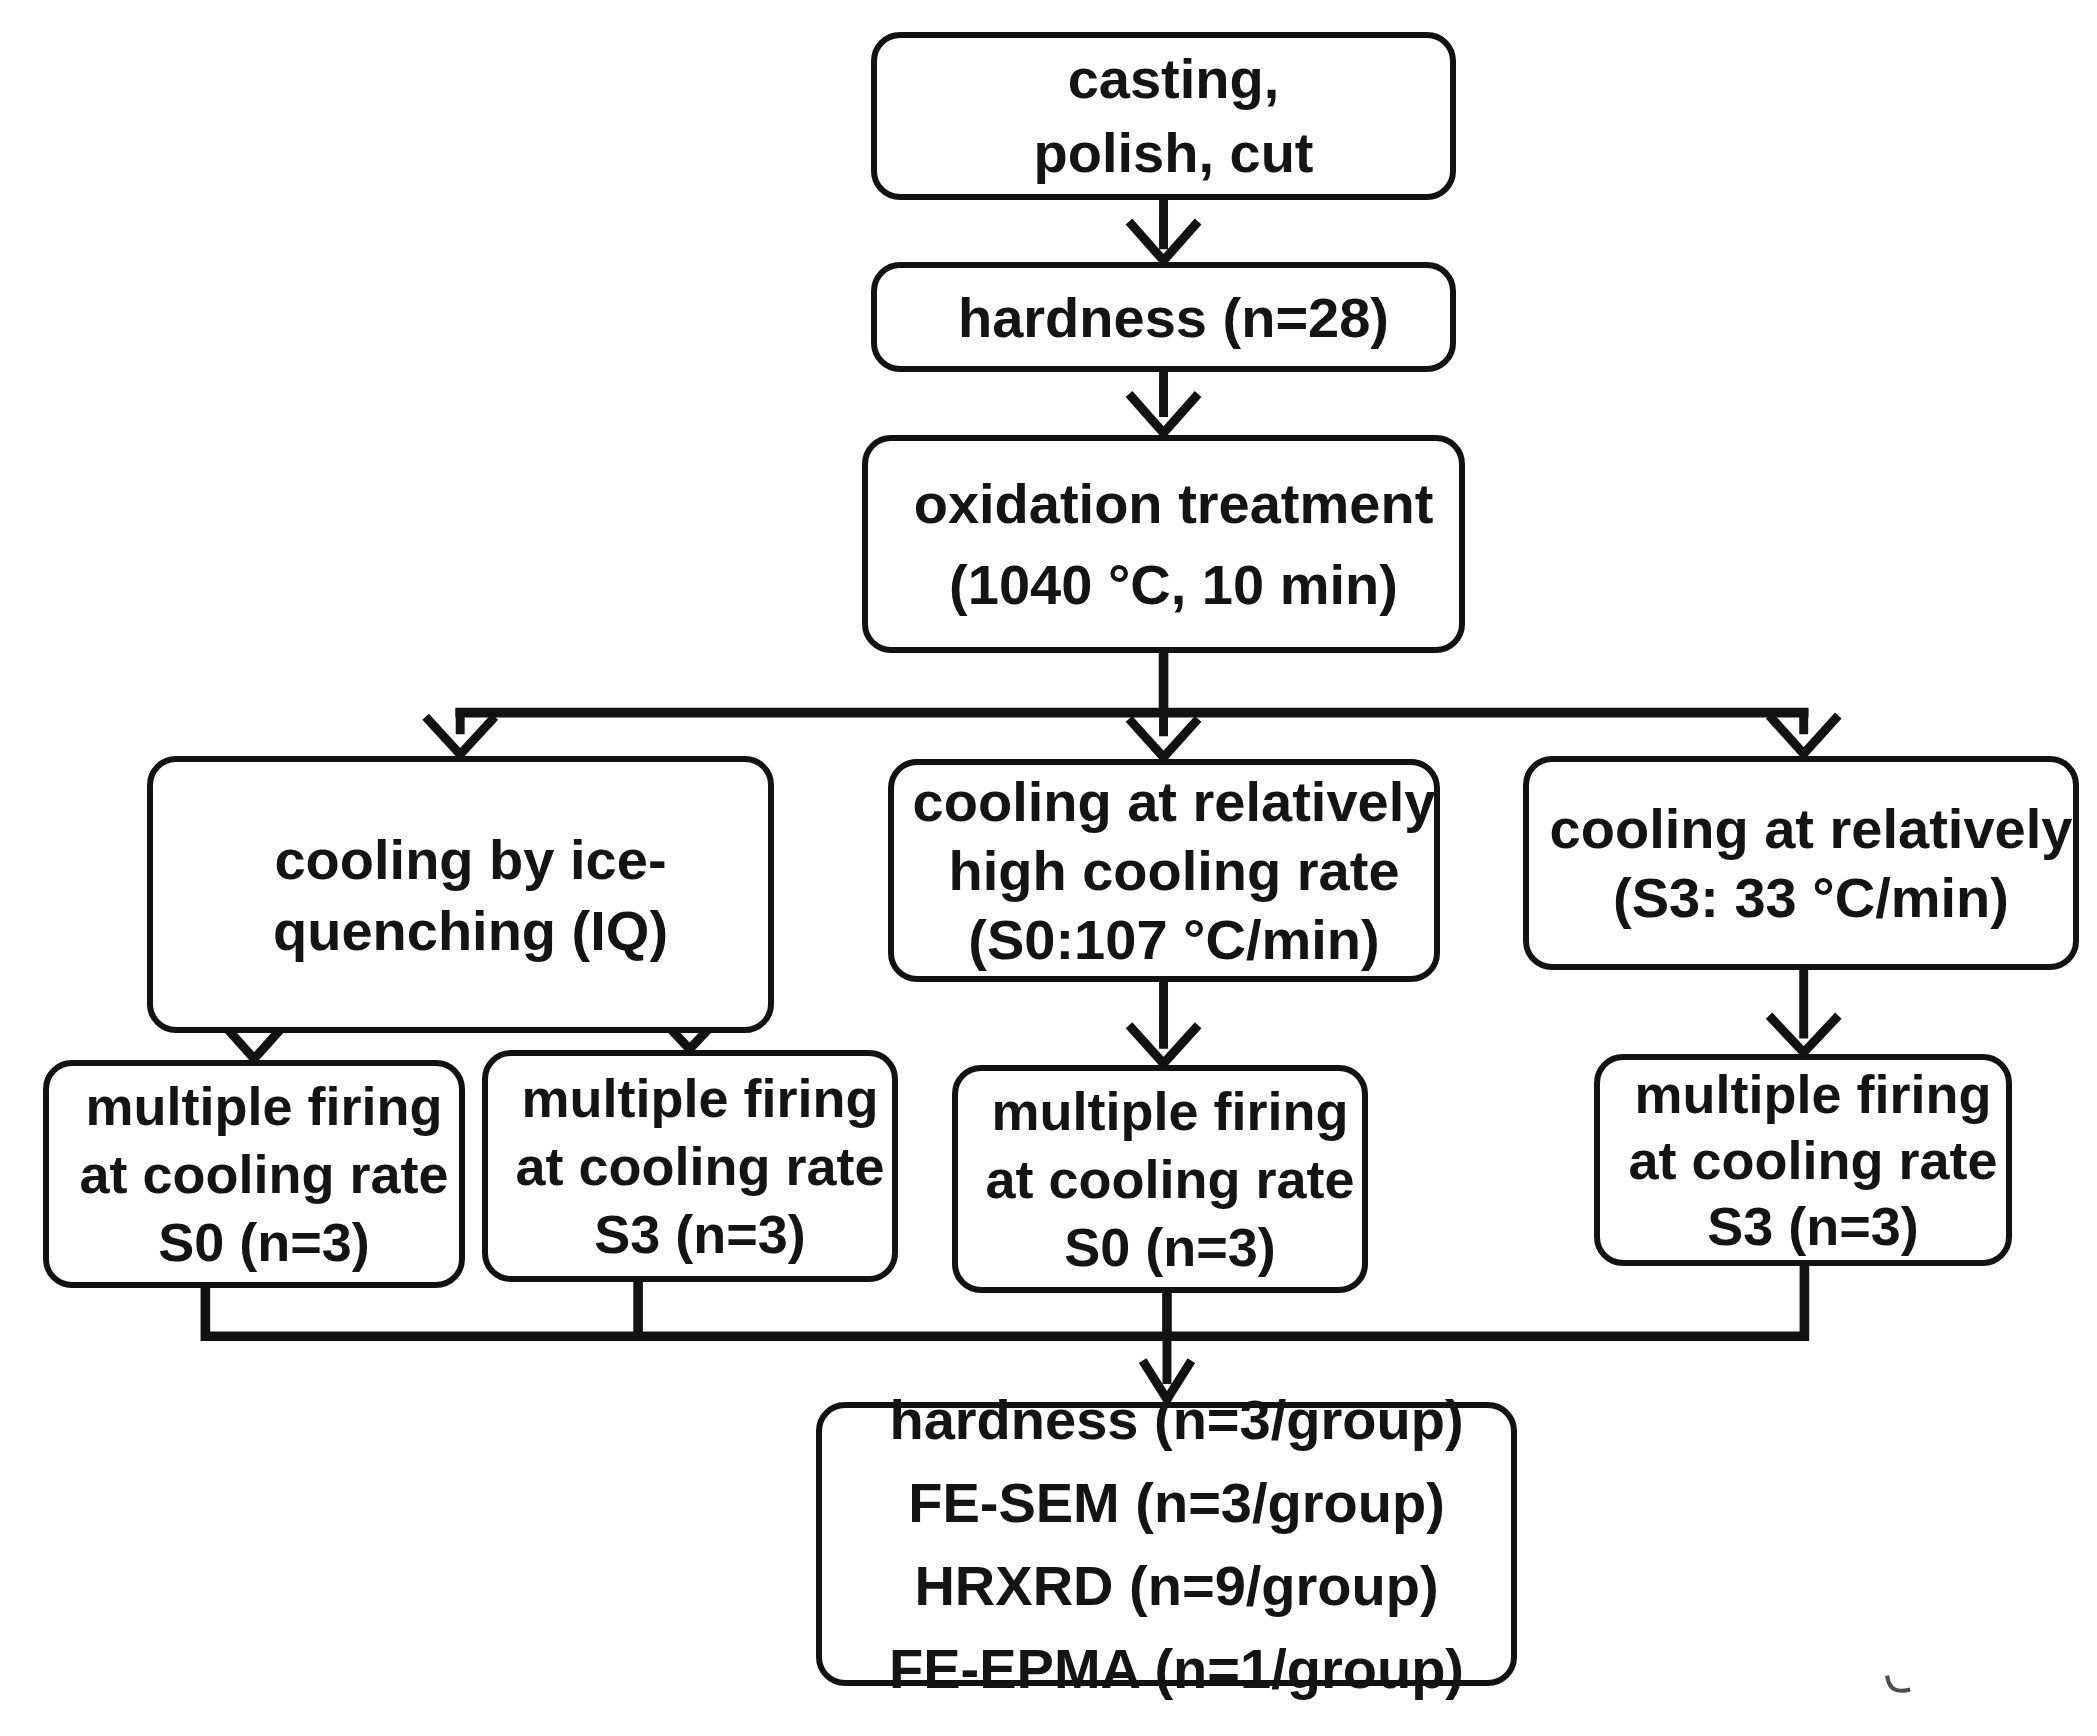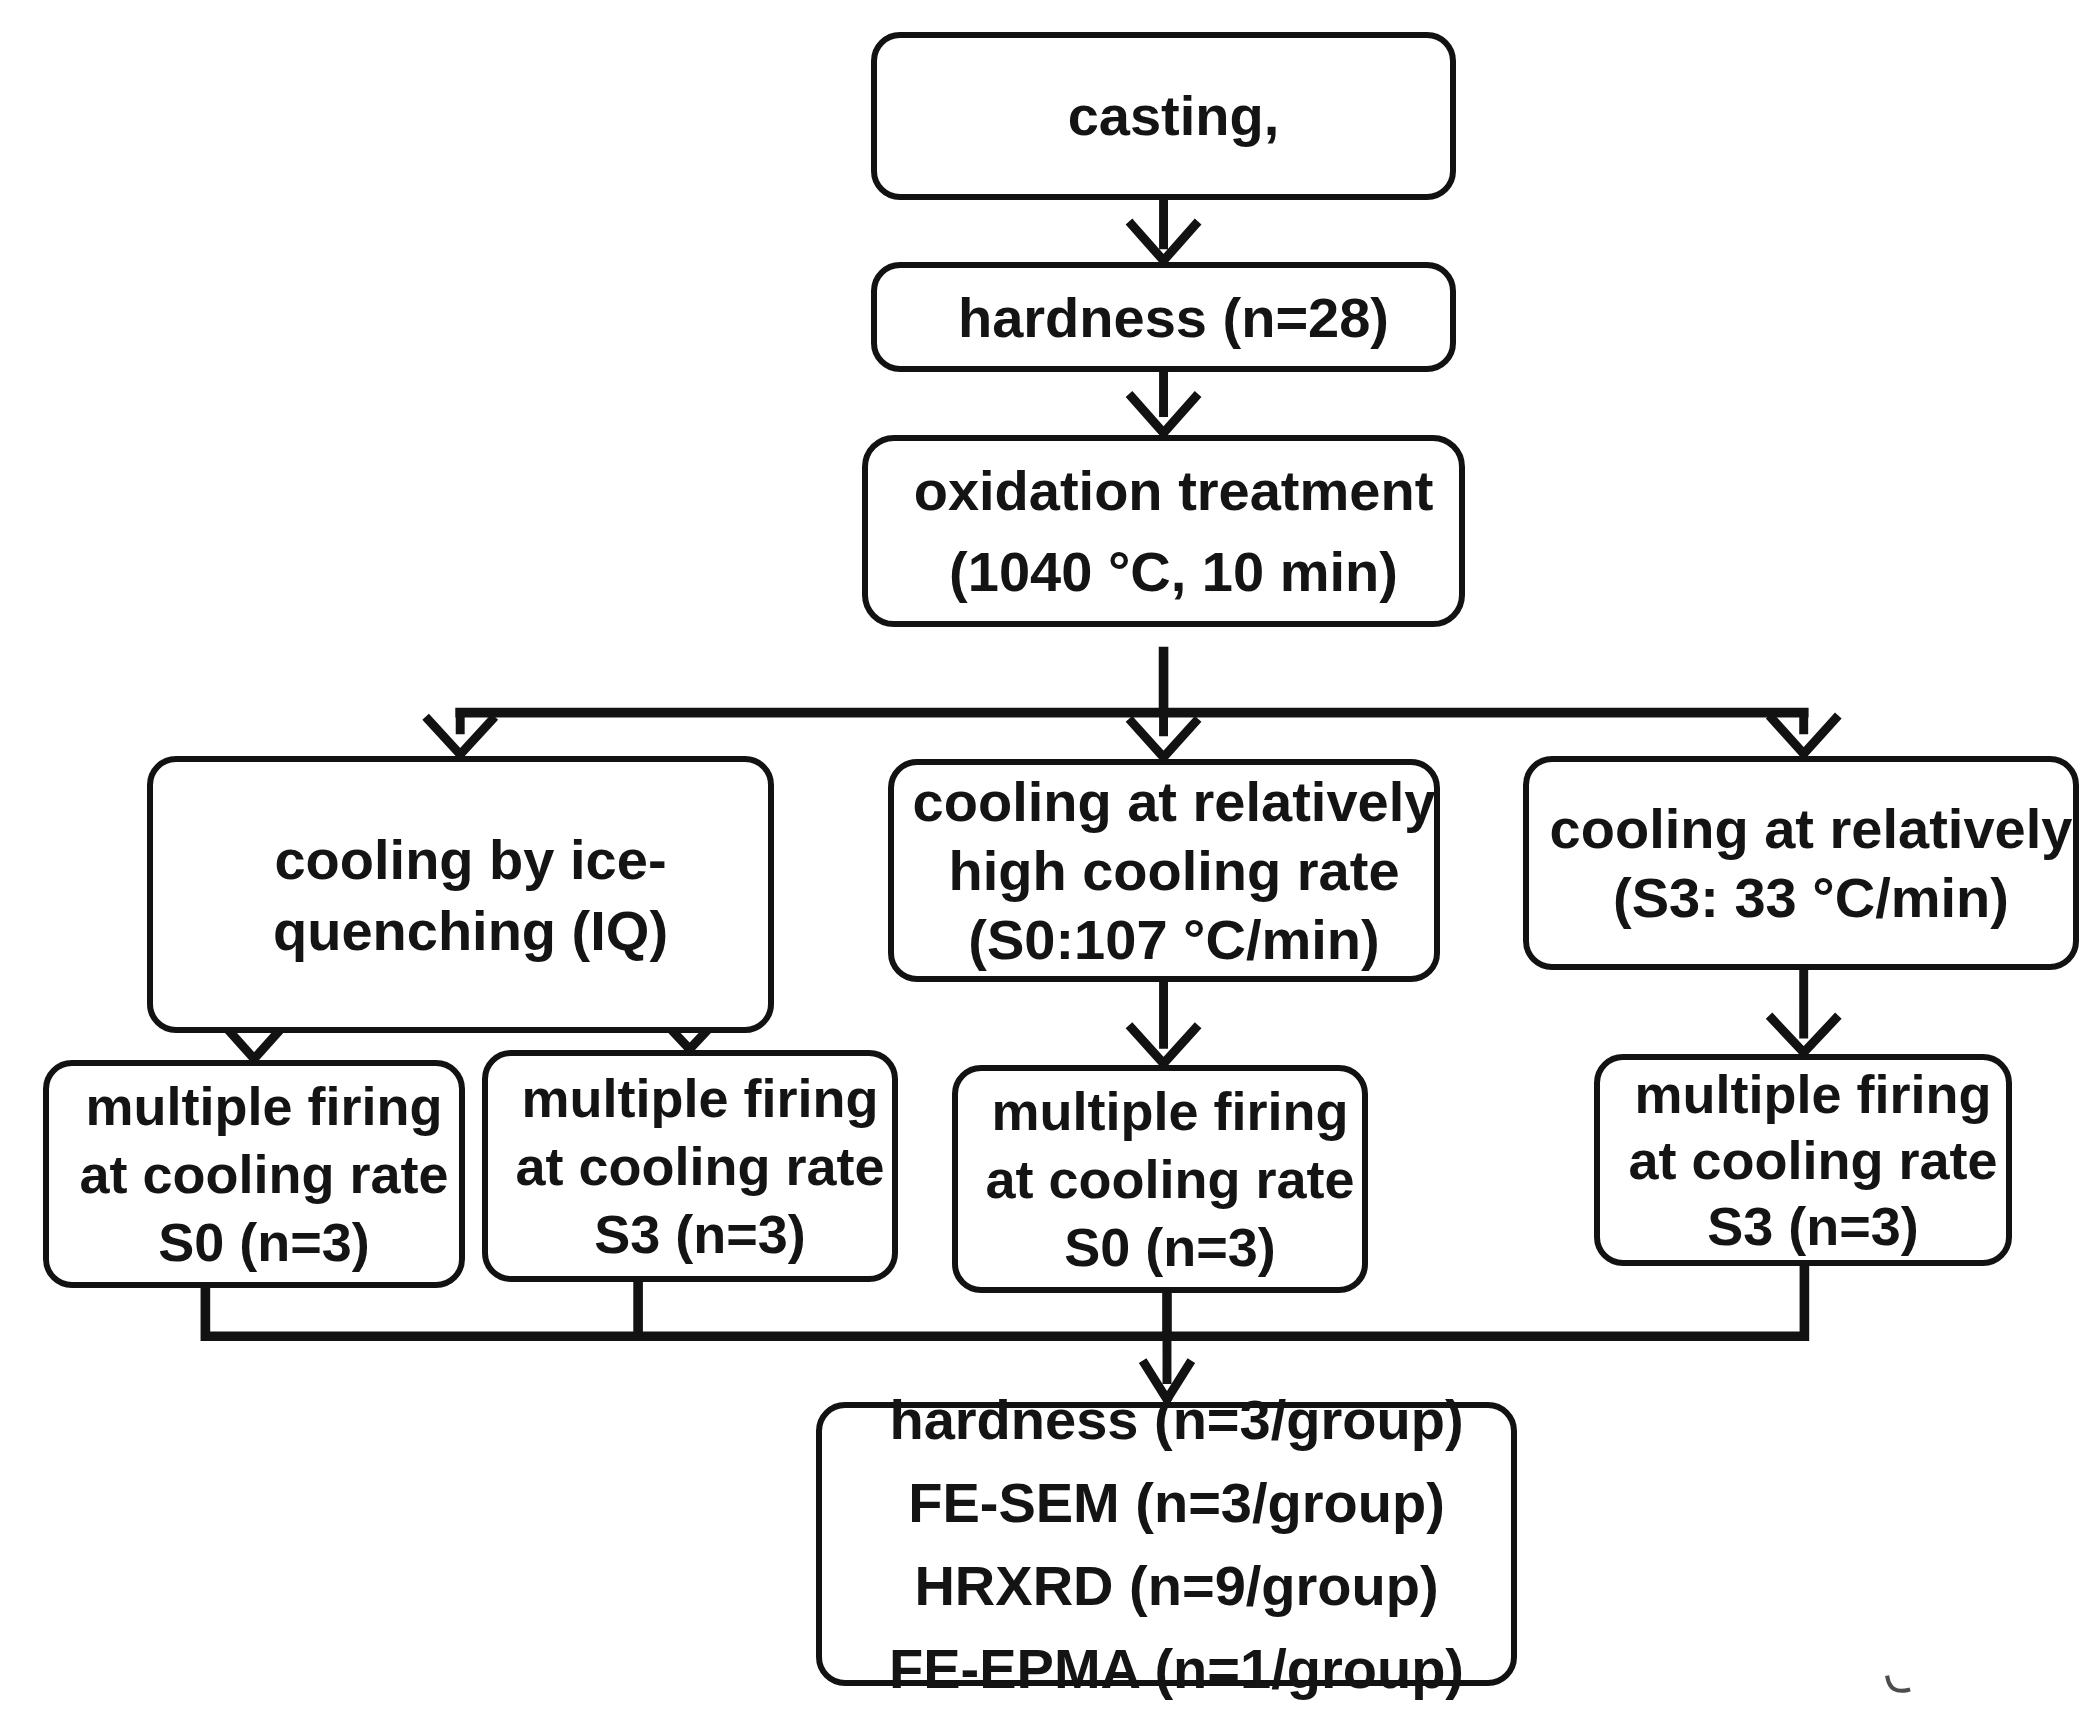--- a/index.html
+++ b/index.html
@@ -57,27 +57,28 @@
 
     <path stroke-width="14" d="M299,1873 L299,1945 M929,1864 L929,1945 M1699,1880 L1699,1945 M2627,1840 L2627,1945 M299,1945 L2627,1945" stroke="#121212"></path>
     <path stroke-width="13" d="M1699,1945 L1699,2008 M1667,1986 L1699,2037 L1731,1986" stroke="#121212"></path>
 
     <path class="speck" stroke-width="5" d="M2058,204 L2078,199 M2055,216 L2071,213" stroke="#121212"></path>
     <path class="speck" stroke-width="6" d="M2748,2442 q4,24 30,18" stroke="#121212"></path>
   </svg>
 
   <div class="node" style="left:871px; top:32px; width:585px; height:168px; line-height:74px;">
     <span class="ln">casting,</span>
+    <span class="ln">polish, cut</span>
   </div>
 
   <div class="node" style="left:871px; top:262px; width:585px; height:110px;">
     <span class="ln">hardness (n=28)</span>
   </div>
 
-  <div class="node" style="left:862px; top:435px; width:603px; height:192px; line-height:81px;border-radius:32px;">
+  <div class="node" style="left:862px; top:435px; width:603px; height:218px; line-height:81px;">
     <span class="ln">oxidation treatment</span>
     <span class="ln">(1040 °C, 10 min)</span>
   </div>
 
   <div class="node" style="left:147px; top:756px; width:627px; height:277px; line-height:71px;">
     <span class="ln">cooling by ice-</span>
     <span class="ln">quenching (IQ)</span>
   </div>
 
   <div class="node" style="left:888px; top:759px; width:552px; height:223px; line-height:69px;">

